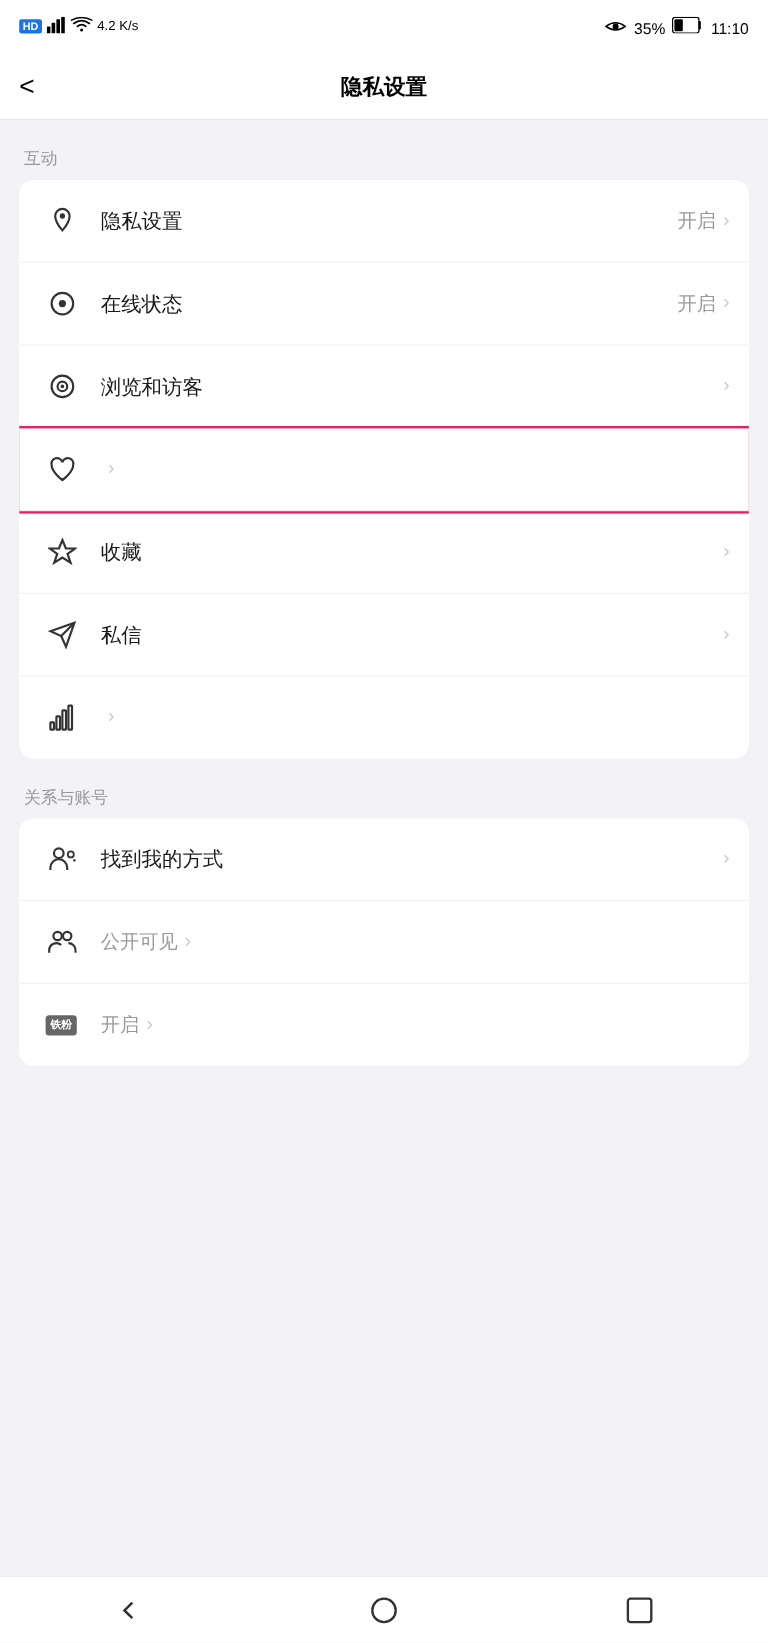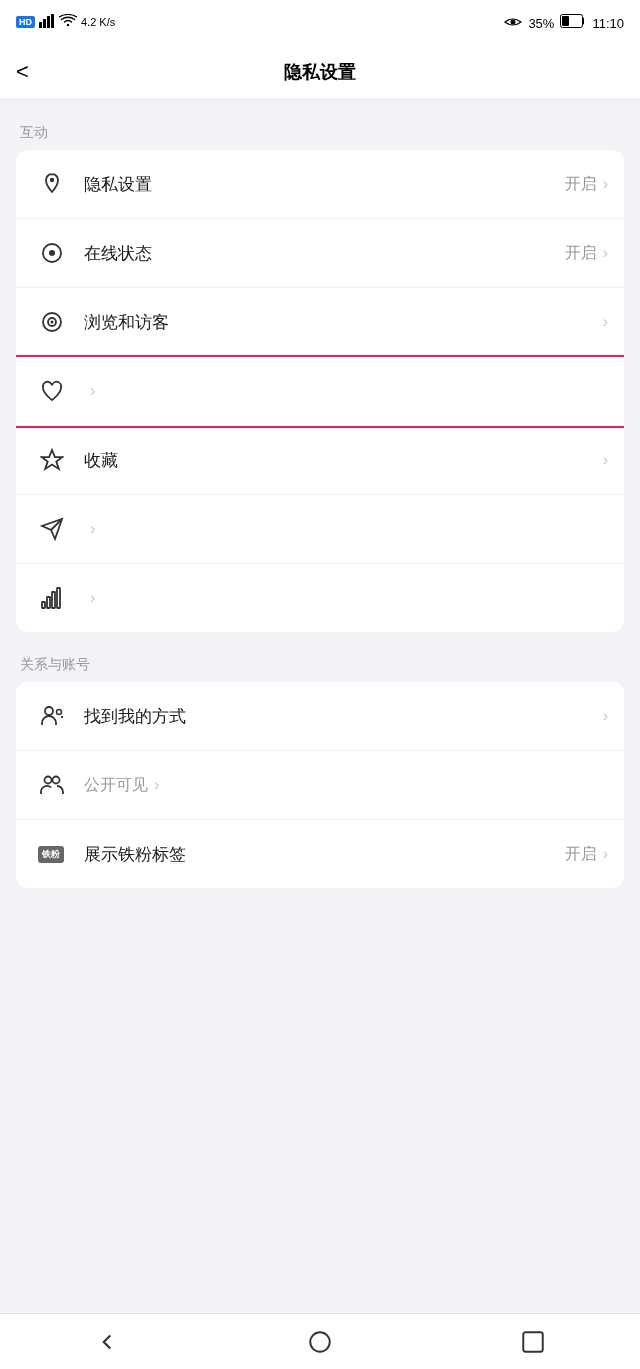--- a/index.html
+++ b/index.html
@@ -284,20 +284,21 @@
       <span class="row-arrow">›</span>
     </div>
 
     <div class="settings-row">
       <div class="row-icon">
         <svg viewBox="0 0 24 24" fill="none" stroke="#333" stroke-width="1.8">
           <path d="M22 2L11 13"></path>
           <path d="M22 2L15 22L11 13L2 9L22 2Z"></path>
         </svg>
       </div>
+      <span class="row-text">私信</span>
       <span class="row-value"></span>
       <span class="row-arrow">›</span>
     </div>
 
     <div class="settings-row">
       <div class="row-icon">
         <svg viewBox="0 0 24 24" fill="none" stroke="#333" stroke-width="1.8">
           <rect x="2" y="16" width="3" height="6" rx="0.5"></rect>
           <rect x="7" y="11" width="3" height="11" rx="0.5"></rect>
           <rect x="12" y="6" width="3" height="16" rx="0.5"></rect>
@@ -337,21 +338,20 @@
         </svg>
       </div>
       <span class="row-value">公开可见</span>
       <span class="row-arrow">›</span>
     </div>
 
     <div class="settings-row">
       <div class="row-icon">
         <span class="iron-badge">铁粉</span>
       </div>
-      <span class="row-text">展示铁粉标签</span>
       <span class="row-value">开启</span>
       <span class="row-arrow">›</span>
     </div>
 
   </div>
 
 </div>
 
 <div class="nav-bar">
   <div class="nav-btn">

